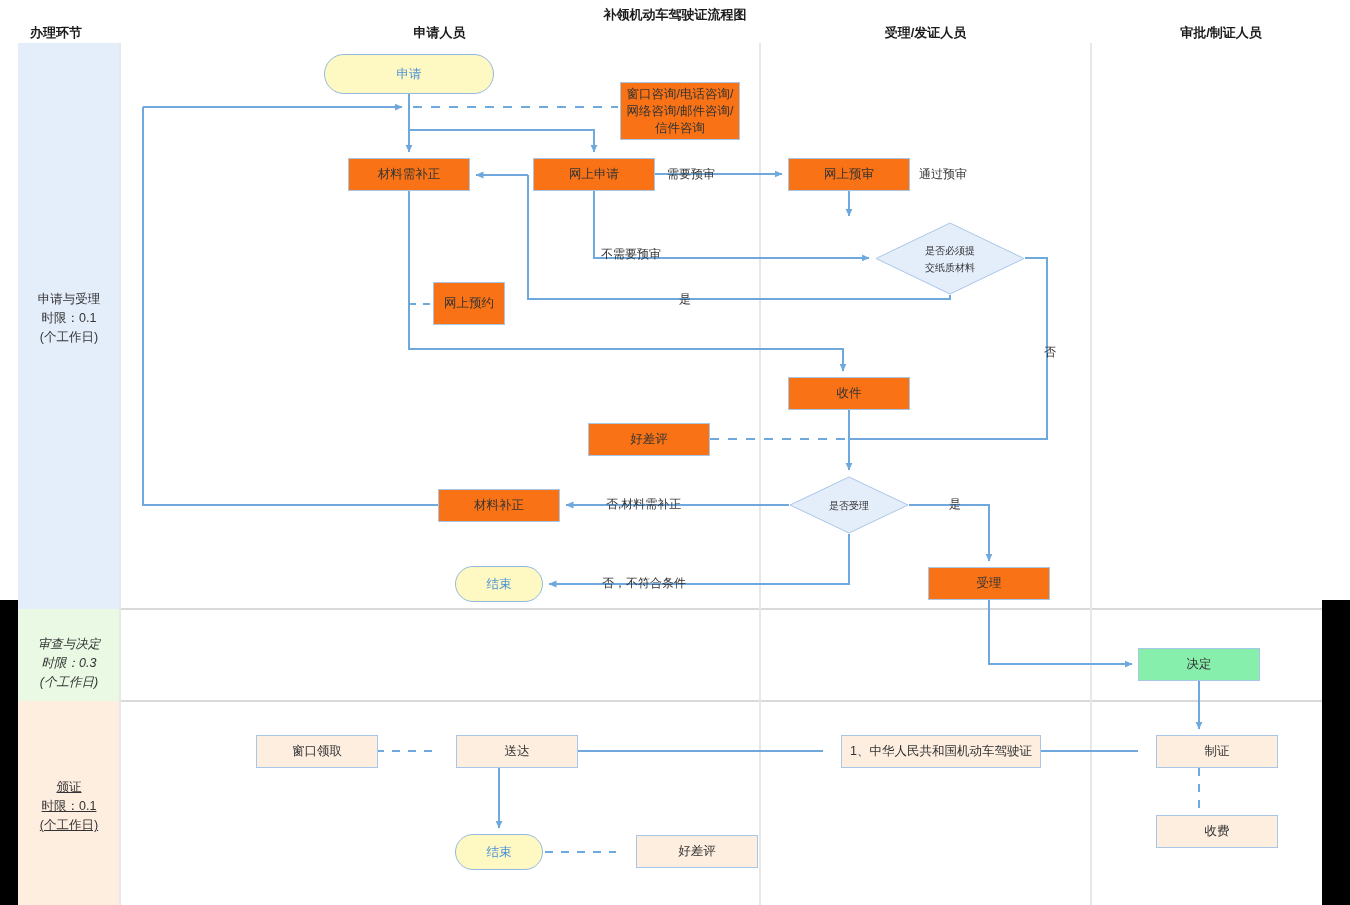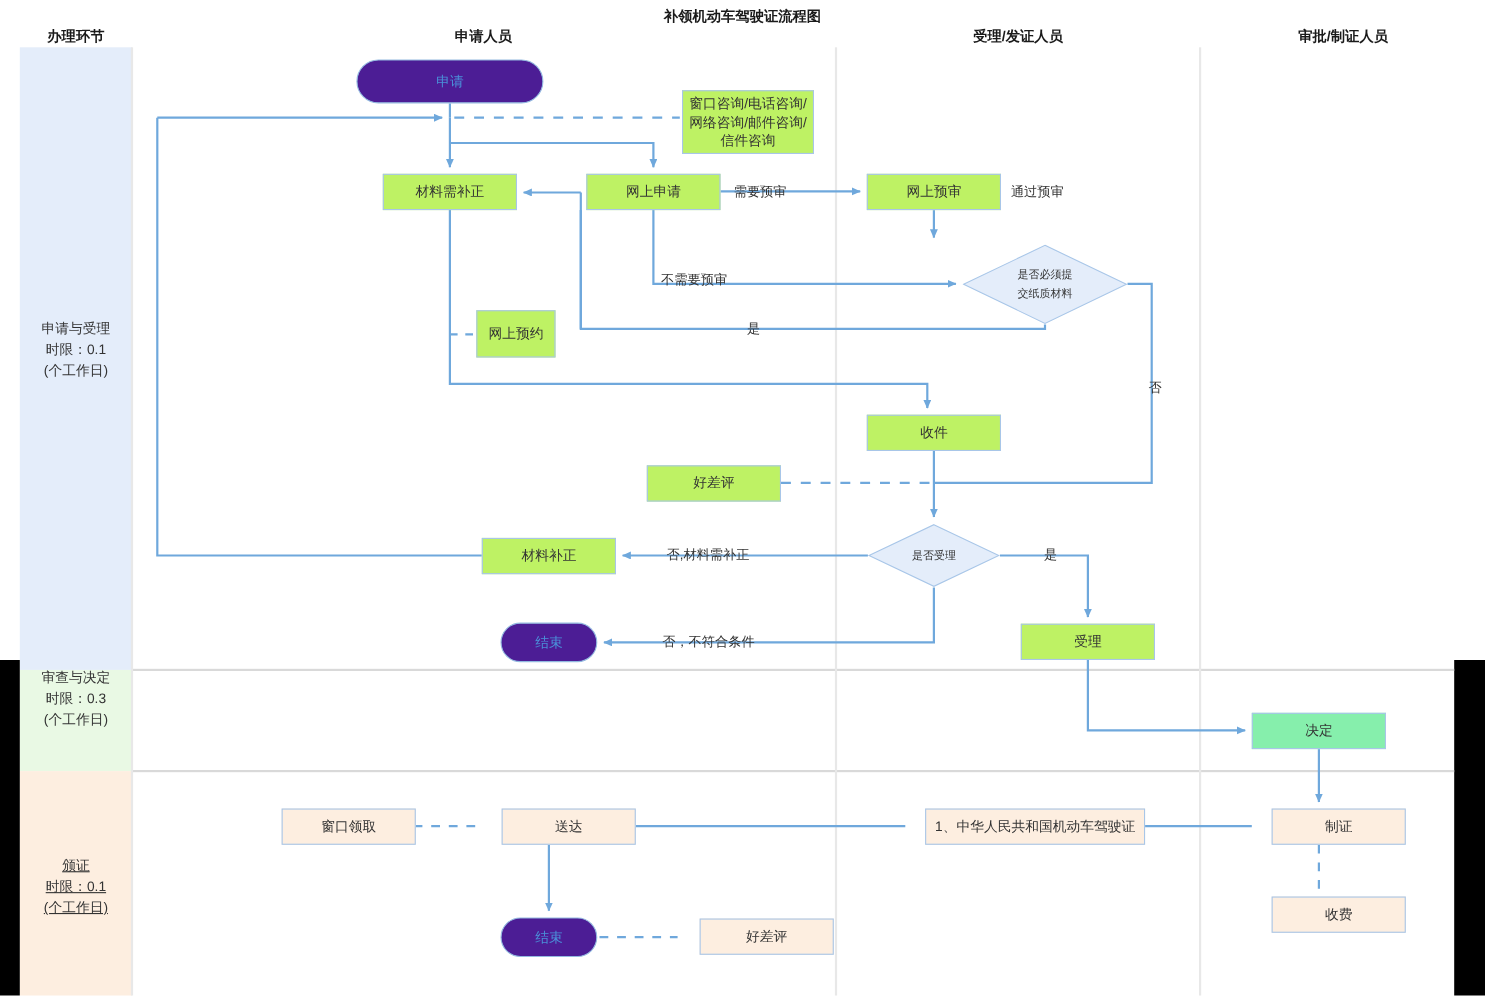--- a/index.html
+++ b/index.html
@@ -73,25 +73,25 @@
     display: flex;
     align-items: center;
     justify-content: center;
     text-align: center;
     font-size: 12.5px;
     line-height: 17px;
     border: 1px solid #a8c6e8;
     white-space: pre-line;
     z-index: 5;
   }
-  .node.blue   { background: #bef264; color: #333333; }
+  .node.blue   { background: #f97316; color: #333333; }
   .node.green  { background: #86efac; color: #333333; }
   .node.orange { background: #fdeee0; color: #333333; margin-left: 18px; }
   .node.terminal {
-    background: #4c1d95;
+    background: #fef9c3;
     border: 1px solid #93b9e0;
     border-radius: 22px;
     color: #4a90d9;
   }
   .node.diamond {
     border: none;
     background: transparent;
   }
   .node.diamond .dshape {
     position: absolute;
@@ -126,38 +126,38 @@
 
   <div id="chart-title">补领机动车驾驶证流程图</div>
 
   <div class="lane-band" id="band0" style="top: 43px; height: 566px; background: rgb(228, 237, 250);"></div>
   <div class="lane-band" id="band1" style="top: 609px; height: 92px; background: rgb(233, 249, 228);"></div>
   <div class="lane-band" id="band2" style="top: 701px; height: 204px; background: rgb(253, 238, 224);"></div>
 
   <div class="lane-band-label" id="bandlbl0" style="top: 290px;">申请与受理
 时限：0.1
 (个工作日)</div>
-  <div class="lane-band-label" id="bandlbl1" style="top: 607px;">审查与决定
+  <div class="lane-band-label" id="bandlbl1" style="top: 635px; font-style: italic;">审查与决定
 时限：0.3
 (个工作日)</div>
   <div class="lane-band-label" id="bandlbl2" style="top: 778px; text-decoration: underline;">颁证
 时限：0.1
 (个工作日)</div>
 
   <div class="edge-bar" style="left:0px; top:600px; width:18px; height:305px;"></div>
   <div class="edge-bar" style="left:1322px; top:600px; width:28px; height:305px;"></div>
 
   <div class="lane-divider-h" style="left:120px; top:608px; width:1202px;"></div>
   <div class="lane-divider-h" style="left:120px; top:700px; width:1202px;"></div>
 
   <div class="lane-divider-v" style="left:119px; top:43px; height:862px;"></div>
   <div class="lane-divider-v" style="left:759px; top:43px; height:862px;"></div>
   <div class="lane-divider-v" style="left:1090px; top:43px; height:862px;"></div>
 
-  <div class="col-header" id="colh0" style="left: 18px; width: 102px; top: 24px; text-align: center;">办理环节</div>
+  <div class="col-header" id="colh0" style="left: 5px; width: 102px; top: 24px; text-align: center;">办理环节</div>
   <div class="col-header" id="colh1" style="left: 120px; width: 639px; top: 24px;">申请人员</div>
   <div class="col-header" id="colh2" style="left: 761px; width: 329px; top: 24px;">受理/发证人员</div>
   <div class="col-header" id="colh3" style="left: 1092px; width: 258px; top: 24px;">审批/制证人员</div>
 
   <svg id="links" width="1350" height="905">
     <defs>
       <marker id="arrow" markerWidth="9" markerHeight="9" refX="7.5" refY="3.6" orient="auto" markerUnits="userSpaceOnUse">
         <path d="M0,0 L8,3.6 L0,7.2 z" fill="#6fa8dc"></path>
       </marker>
     </defs>

